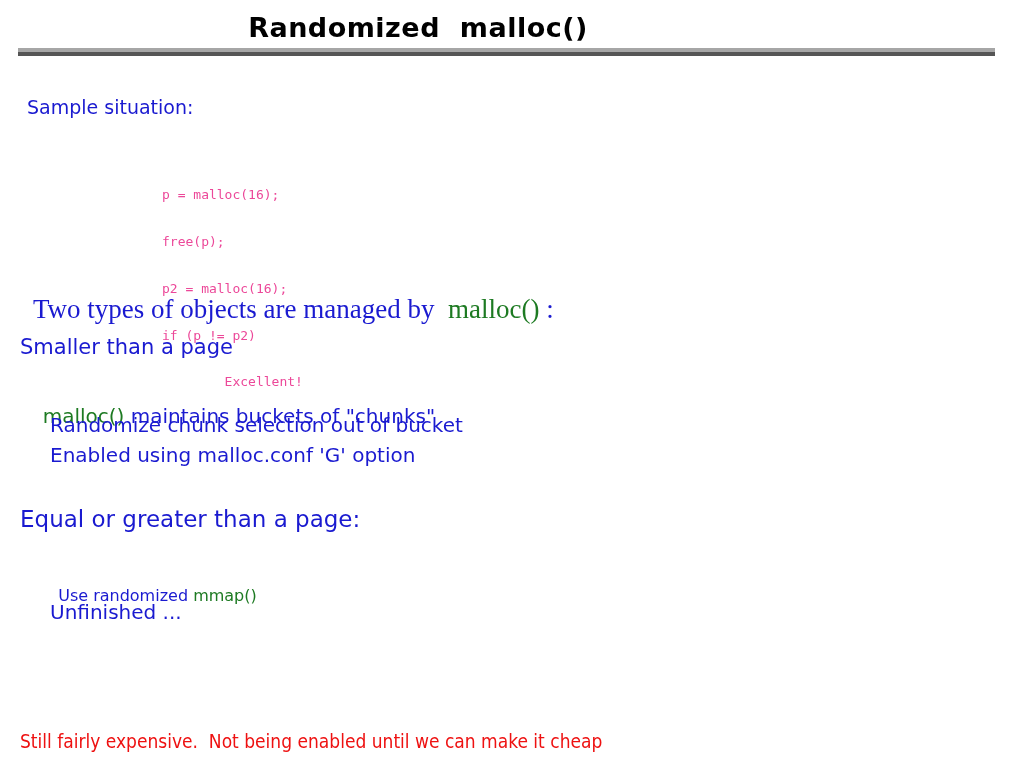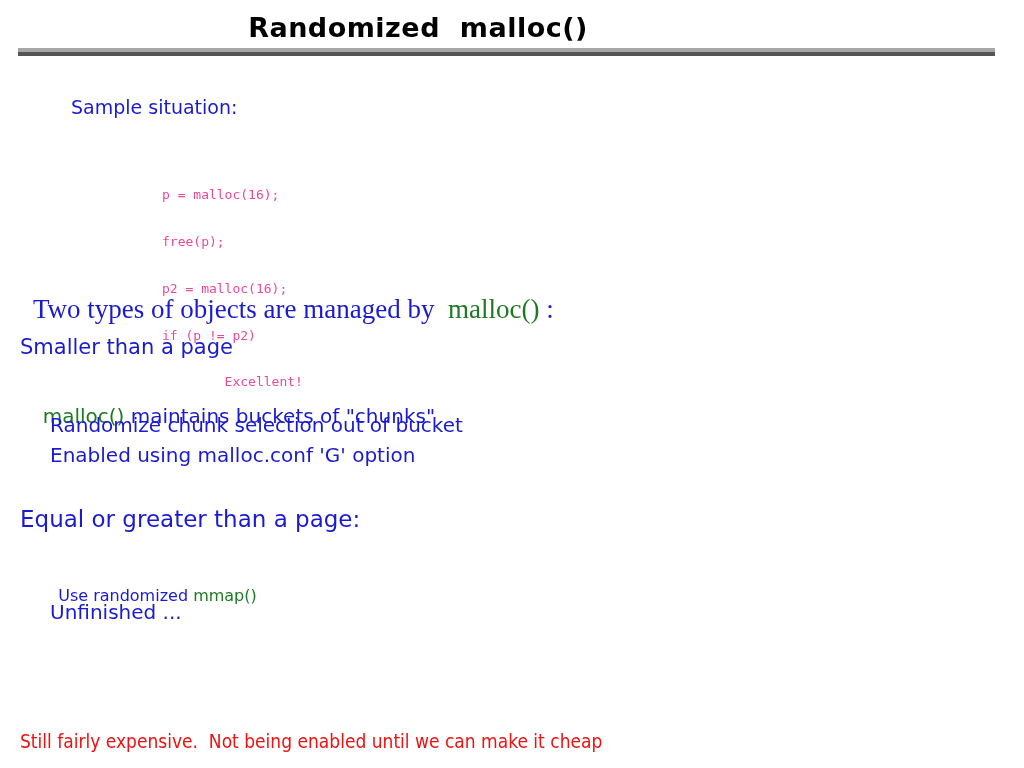--- a/index.html
+++ b/index.html
@@ -53,21 +53,21 @@
     position: absolute;
     font-family: "DejaVu Sans", sans-serif;
     white-space: pre;
     color: #1a1ad0;
     font-size: 20px;
     line-height: 1.0;
   }
   .blue  { color: #1a1ad0; }
   .green { color: #1d7a22; }
 
-  .t-sample      { left: 27px;  top: 98px;  font-size: 19px; margin-left: 44px; }
+  .t-sample      { left: 27px;  top: 98px;  font-size: 19px; }
   .t-twotypes    { left: 20px;  top: 269px; font-size: 27px; font-family: Liberation Serif, serif; }
   .t-smaller     { left: 20px;  top: 328px; font-size: 21px; margin-top: 9px; }
   .t-maintains   { left: 30px;  top: 386px; font-size: 20px; }
   .t-randomize   { left: 50px;  top: 415px; font-size: 20px; text-align: right; }
   .t-enabled     { left: 50px;  top: 445px; font-size: 20px; text-align: right; }
   .t-equal       { left: 20px;  top: 508px; font-size: 23px; }
   .t-usemmap     { left: 48px;  top: 572px; font-size: 16px; }
   .t-unfinished  { left: 50px;  top: 602px; font-size: 20px; }
 
   .t-footer {

